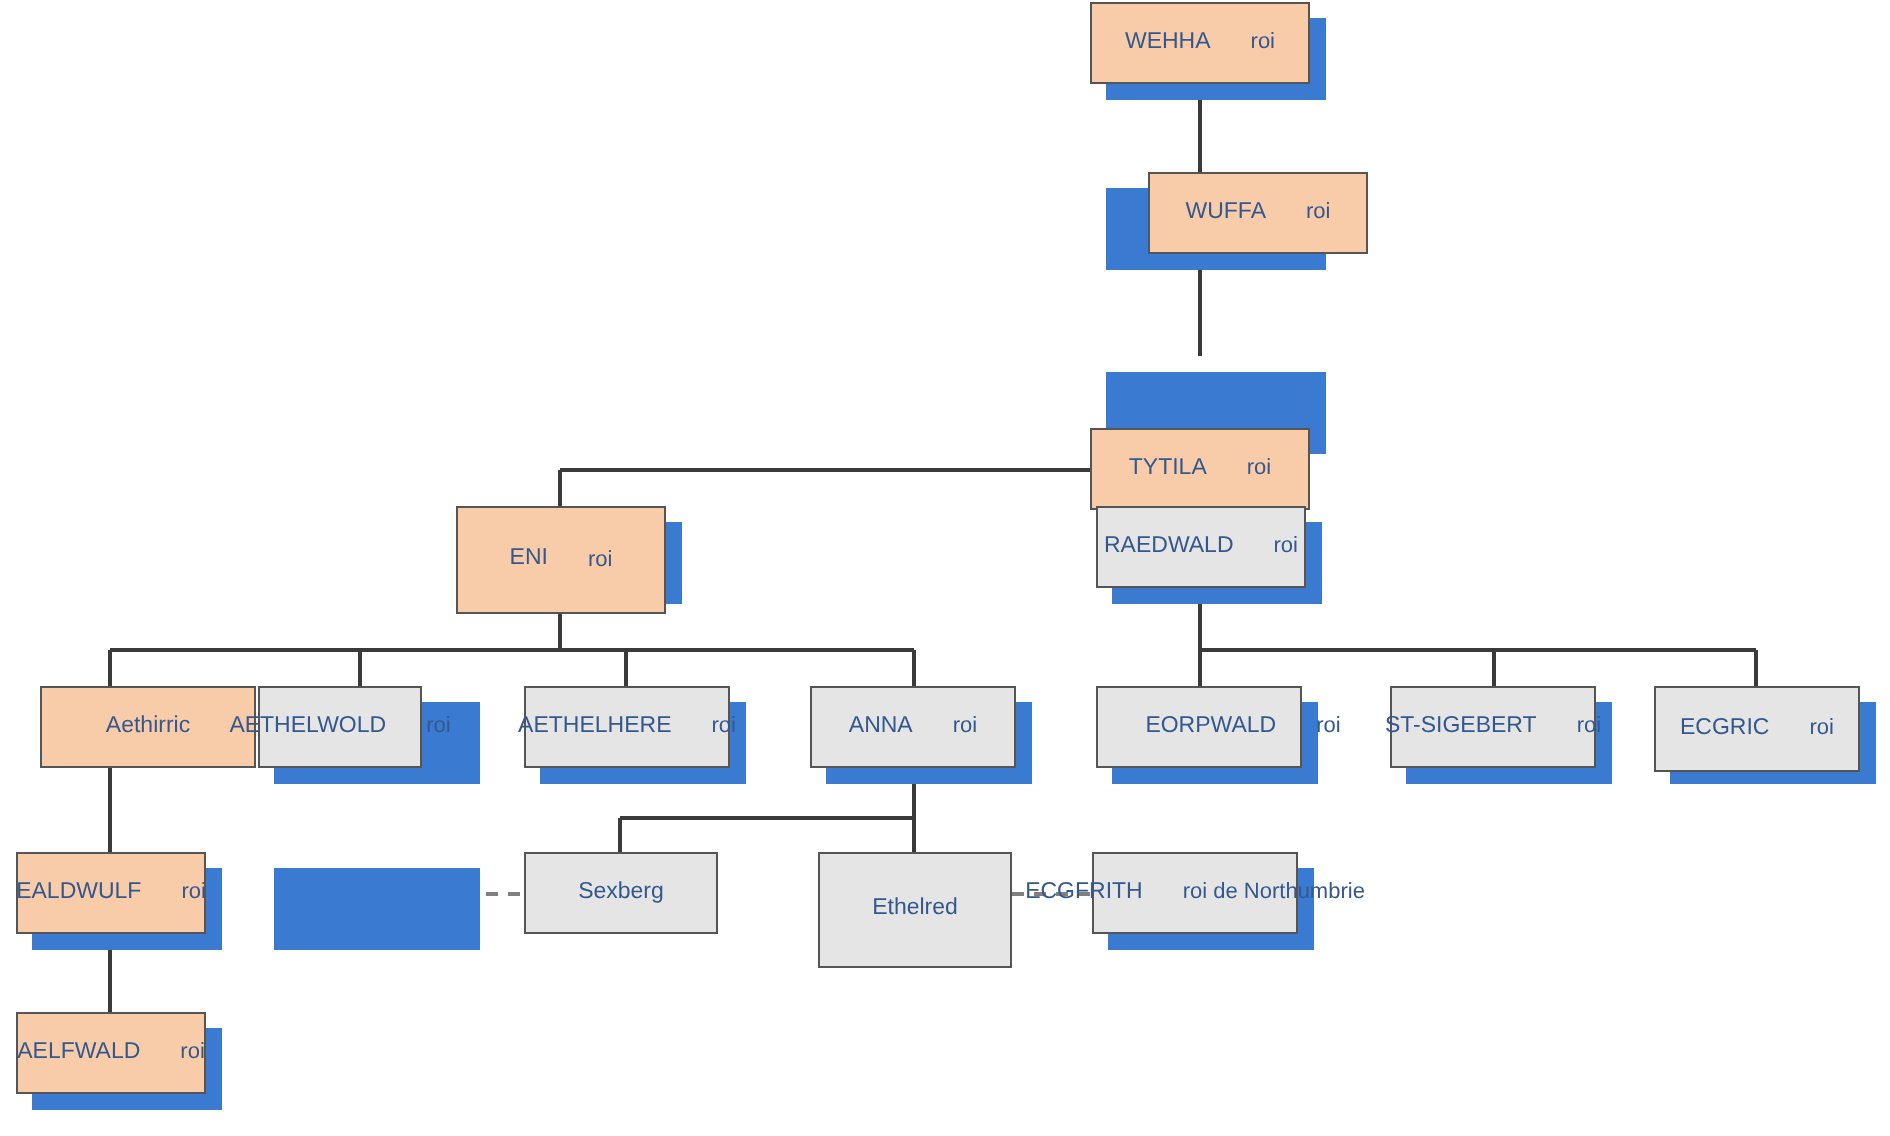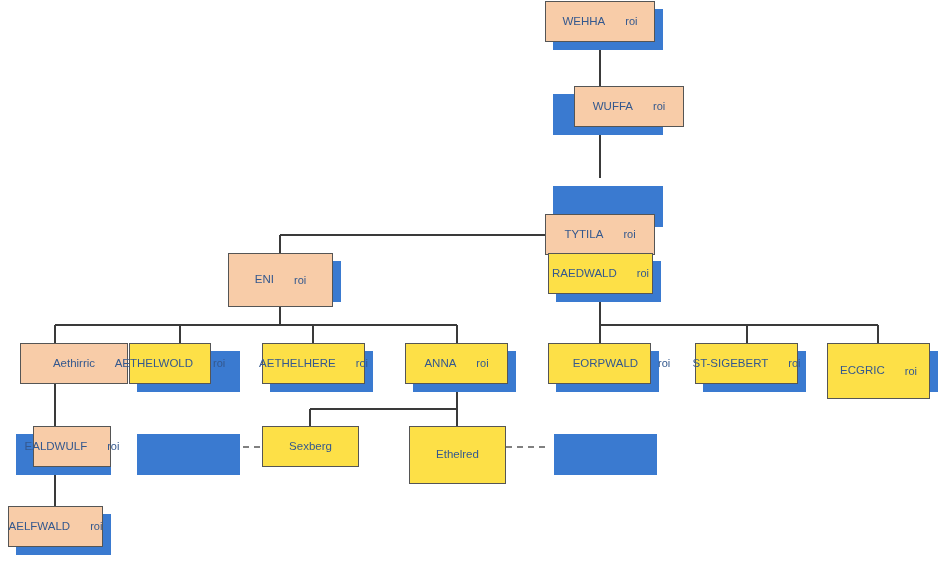--- a/index.html
+++ b/index.html
@@ -25,21 +25,21 @@
     text-align:center;
     line-height:1.18;
     color:#34588e;
     font-size:11.5px;
     z-index:3;
     gap:20px;
   }
   .node .nm{display:block;white-space:nowrap;}
   .node .sub{display:block;white-space:nowrap;font-size:11px;}
   .peach{background:#f8cca8;}
-  .blue{background:#fde047;}
+  .blue{background:#e5e5e5;}
   .shadow{
     position:absolute;
     background:#3a7ad0;
     z-index:1;
   }
 </style>
 </head>
 <body>
 
 <div id="canvas">
@@ -133,31 +133,35 @@
       <span class="sub">roi</span>
     </div>
     <div class="node blue" style="left: 548px; top: 343px; width: 103px; height: 41px; padding-left: 44px;">
       <span class="nm">EORPWALD</span>
       <span class="sub">roi</span>
     </div>
     <div class="node blue" style="left: 695px; top: 343px; width: 103px; height: 41px;">
       <span class="nm">ST-SIGEBERT</span>
       <span class="sub">roi</span>
     </div>
-    <div class="node blue" style="left: 827px; top: 343px; width: 103px; height: 56px;">
+    <div class="node blue" style="left: 827px; top: 343px; width: 103px; height: 43px;">
       <span class="nm">ECGRIC</span>
       <span class="sub">roi</span>
     </div>
-    <div class="node peach" style="left: 8px; top: 426px; width: 78px; height: 41px; margin-left: 25px;">
+    <div class="node peach" style="left: 8px; top: 426px; width: 95px; height: 41px;">
       <span class="nm">EALDWULF</span>
       <span class="sub">roi</span>
     </div>
     <div class="node blue" style="left: 262px; top: 426px; width: 97px; height: 41px;">
       <span class="nm">Sexberg</span>
     </div>
     <div class="node blue" style="left: 409px; top: 426px; width: 97px; height: 58px;">
       <span class="nm">Ethelred</span>
     </div>
+    <div class="node blue" style="left: 546px; top: 426px; width: 103px; height: 41px;">
+      <span class="nm">ECGFRITH</span>
+      <span class="sub">roi de Northumbrie</span>
+    </div>
     <div class="node peach" style="left: 8px; top: 506px; width: 95px; height: 41px;">
       <span class="nm">AELFWALD</span>
       <span class="sub">roi</span>
     </div>
   </div>
 
 </body></html>

